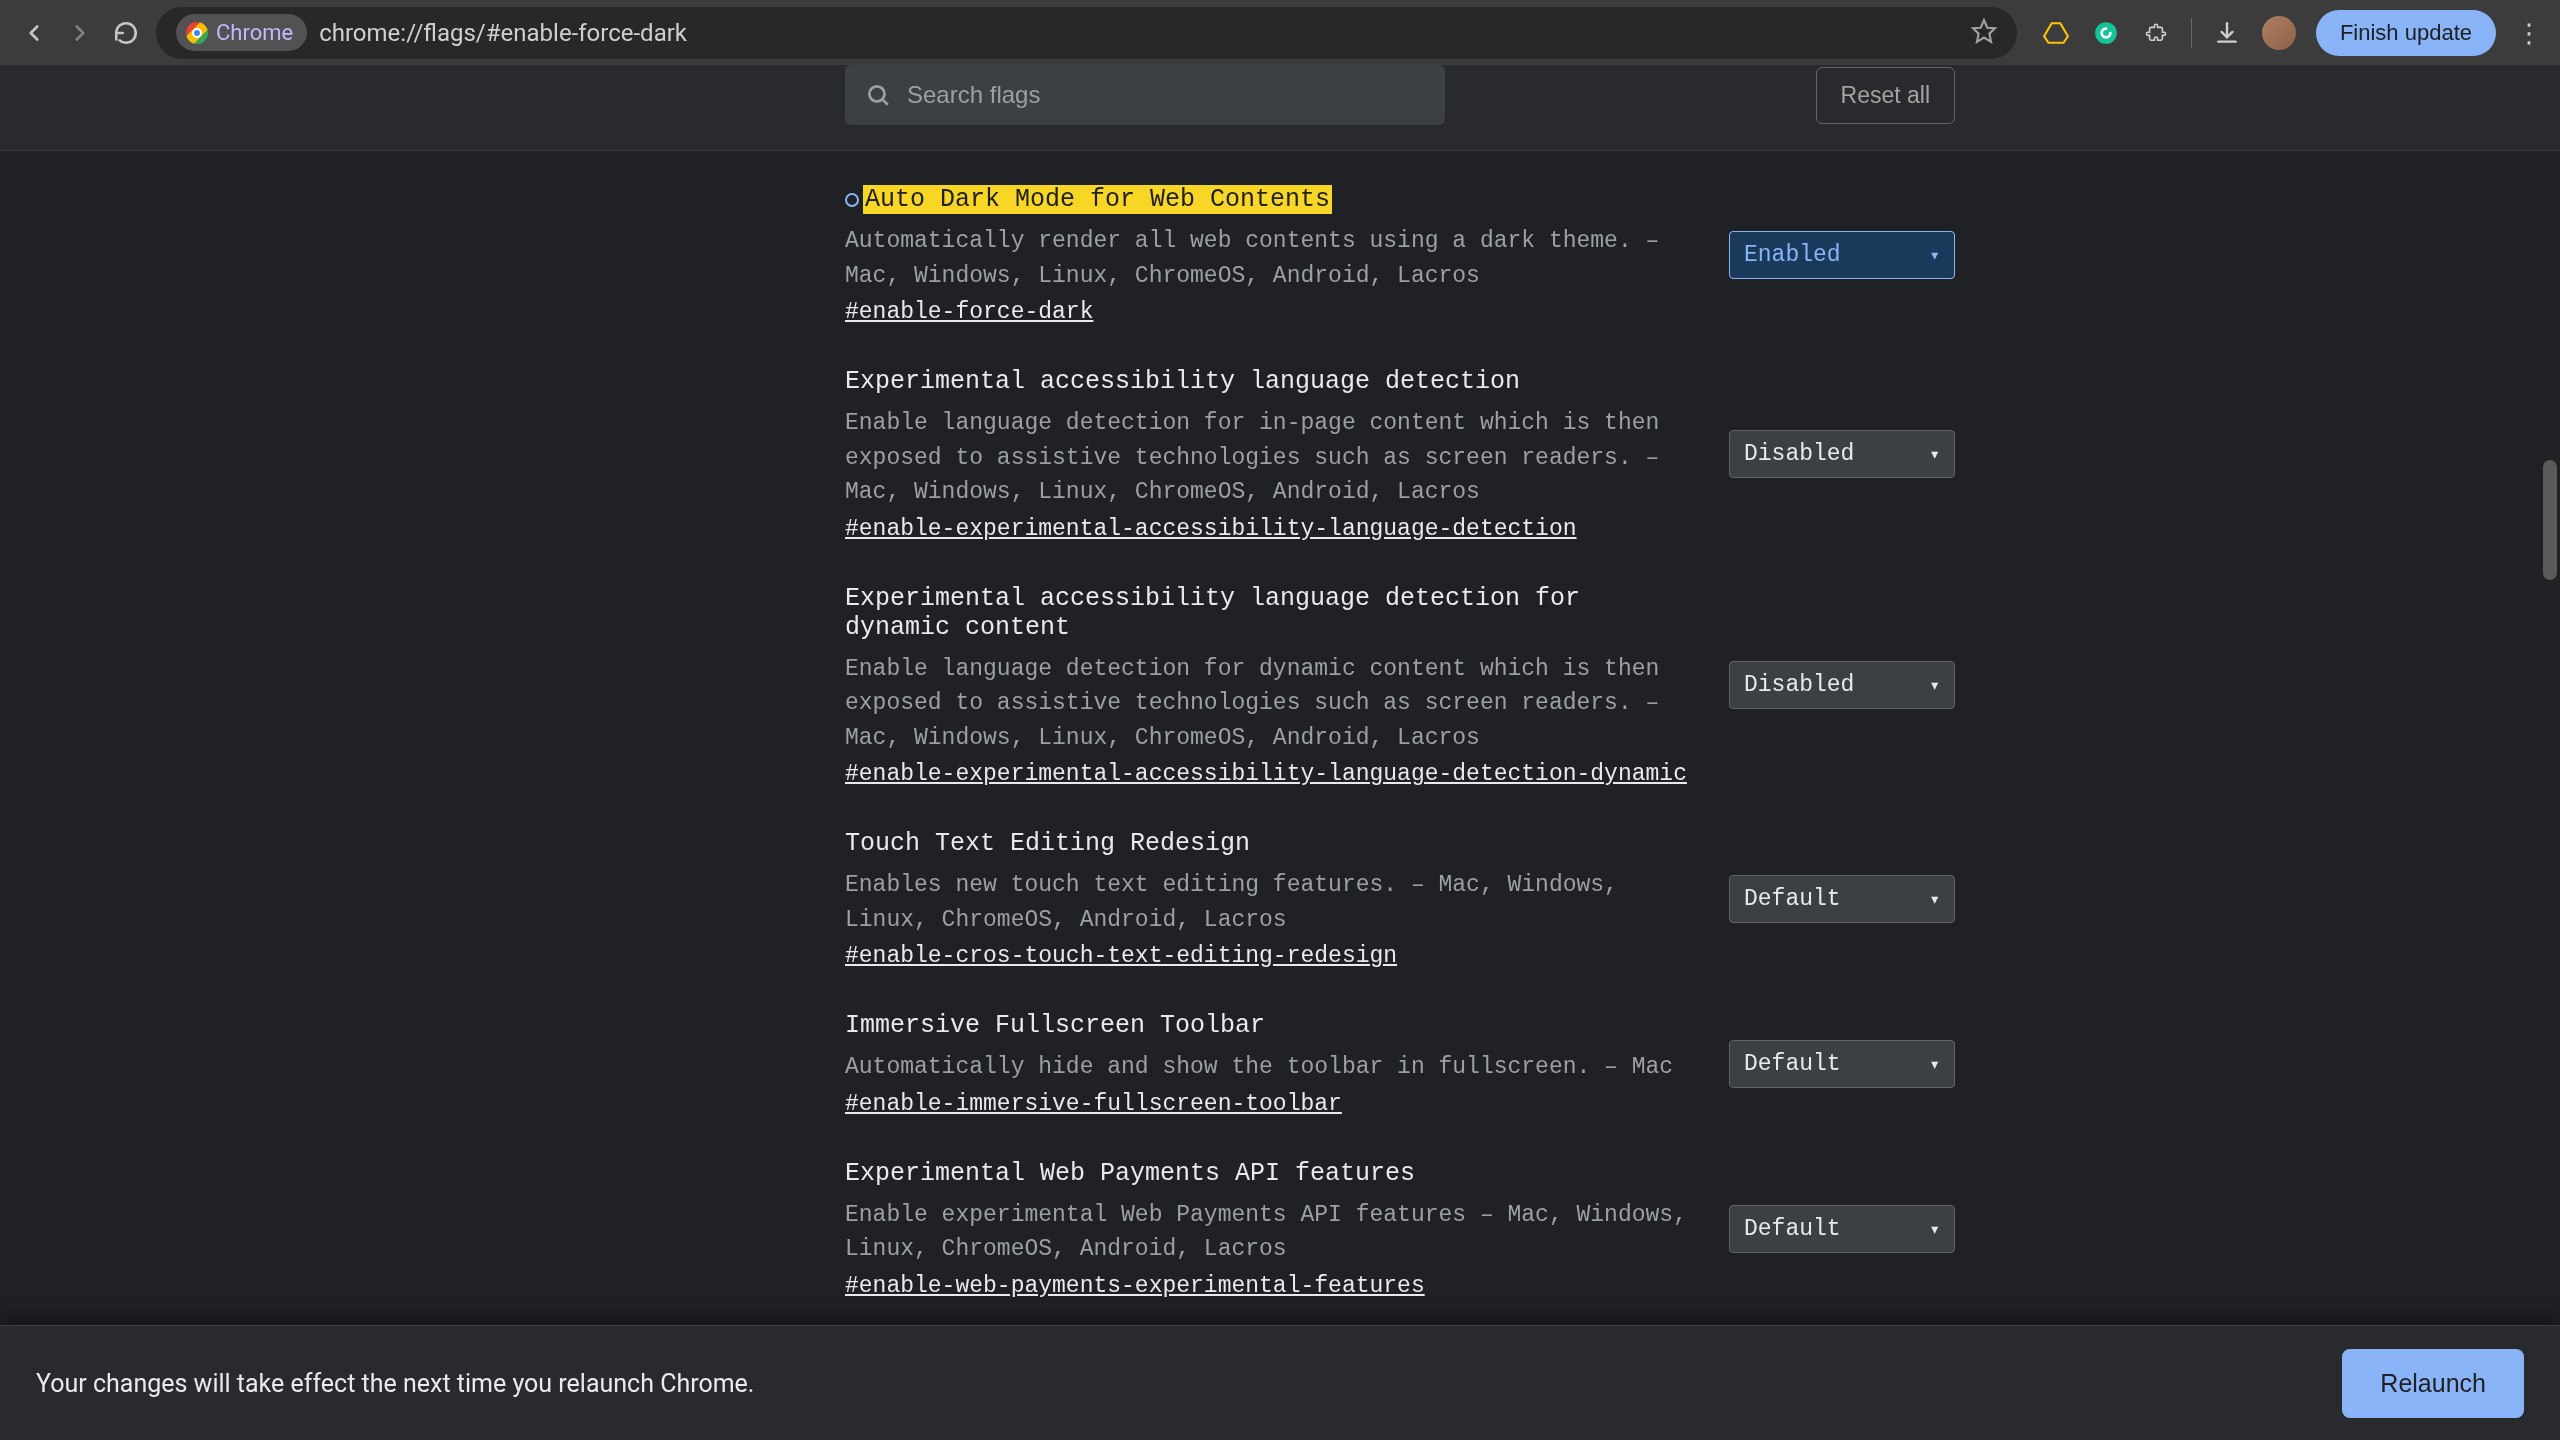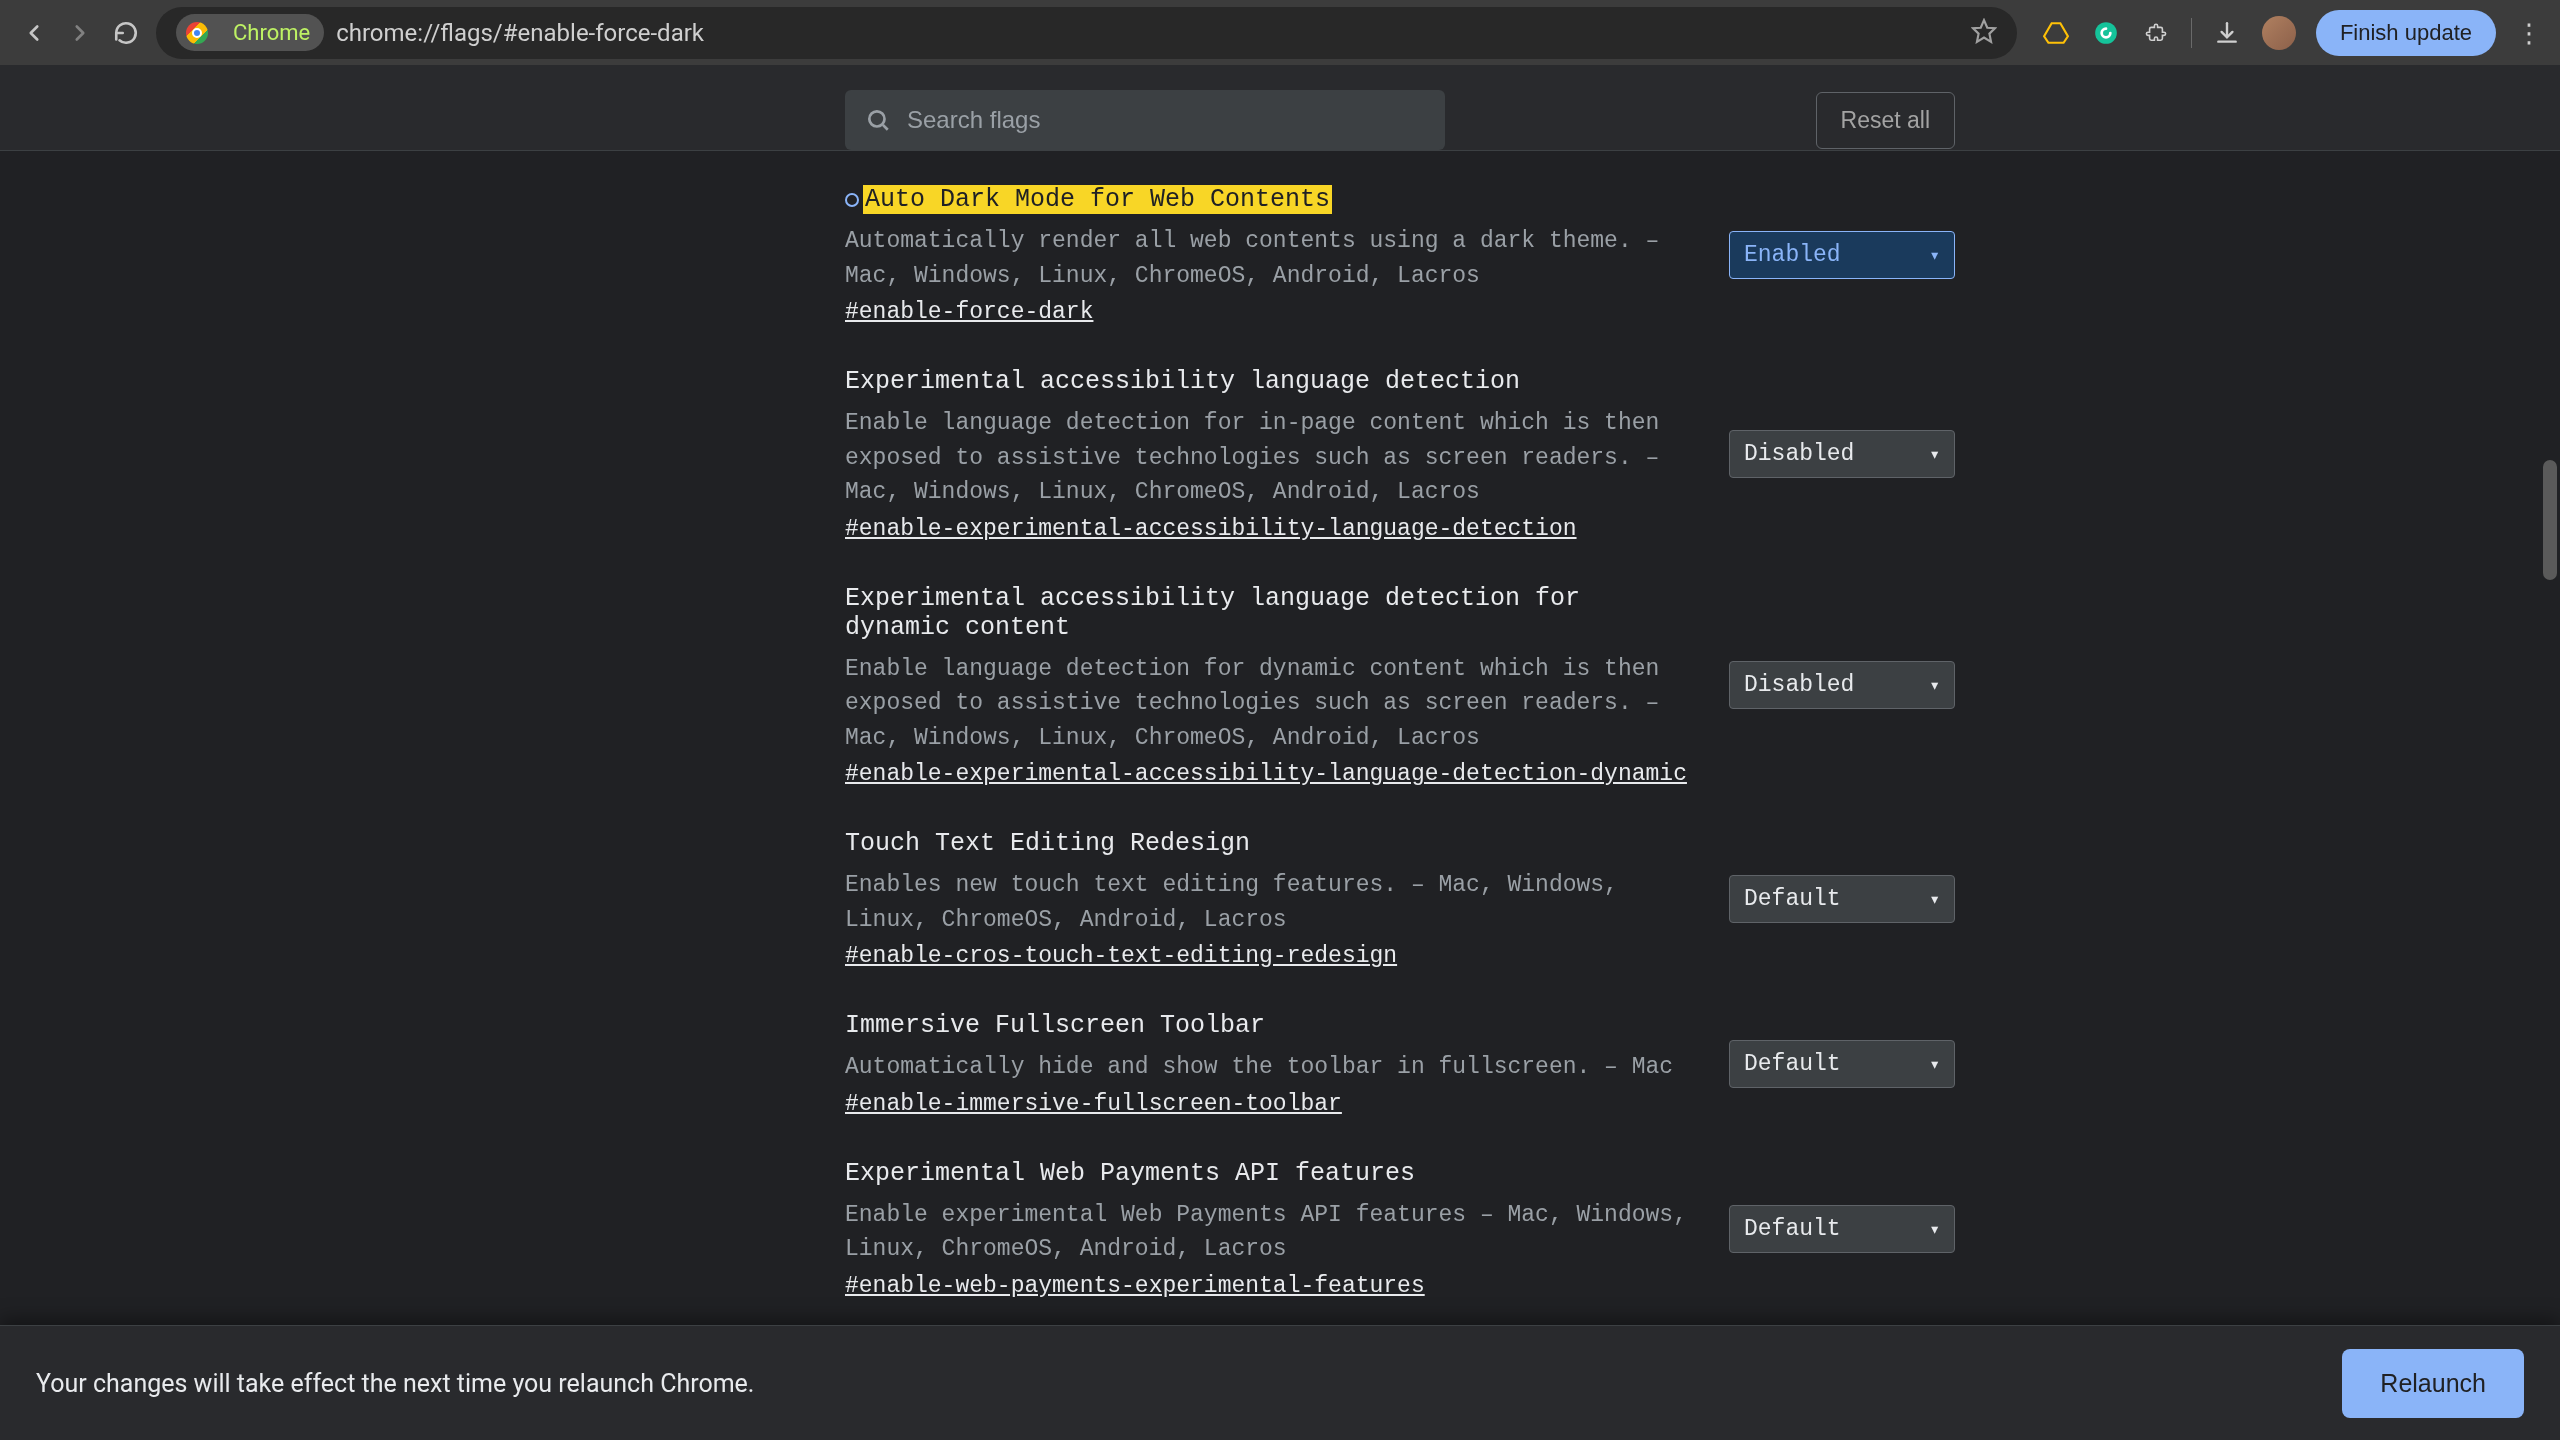--- a/index.html
+++ b/index.html
@@ -39,42 +39,42 @@
     padding:0 20px;
     gap:12px;
     max-width: 1880px;
   }
   .chrome-chip {
     background:#525252;
     border-radius: 20px;
     padding: 6px 14px 6px 10px;
     display:flex;
     align-items:center;
-    gap:25px;
+    gap:8px;
     font-size:22px;
-    color:#bef264;
+    color:#c4b5fd;
   }
   .chrome-chip .dot{
     width:22px;height:22px;border-radius:50%;background:linear-gradient(135deg,#ea4335 33%, #fbbc05 33% 66%, #34a853 66%);position:relative;
   }
   .chrome-chip .dot::after{content:'';position:absolute;inset:6px;background:#4285f4;border-radius:50%;border:2px solid #fff;}
   .url-text { font-size:24px; color:#cfcfcf;}
   .star { margin-left:auto; color:#a0a0a0;}
   .toolbar-right { display:flex; align-items:center; gap:20px; margin-left:10px;}
   .ext-icon { width:30px; height:30px; display:flex; align-items:center; justify-content:center; color:#cfcfcf;}
   .avatar { width:34px; height:34px; border-radius:50%; background:linear-gradient(135deg,#b08060,#8c604a);}
   .finish-btn { background:#8ab4f8; color:#202124; border:none; border-radius:24px; padding:10px 24px; font-size:22px; font-weight:500; cursor:pointer;}
   .vdots { color:#cfcfcf; font-size:26px; line-height:1;}
   .divider-v { width:1px; height:30px; background:#6a6a6a;}
   
   .flags-header {
     background:#292a2d;
     height:86px;
     display:flex;
-    align-items:flex-end;
+    align-items:flex-start;
     justify-content:center;
     position:relative;
     border-bottom:1px solid #3c4043;
   }
   .search-wrap {
     width:600px; height:60px;
     background:#3c4043;
     border-radius:6px;
     display:flex;
     align-items:center;

